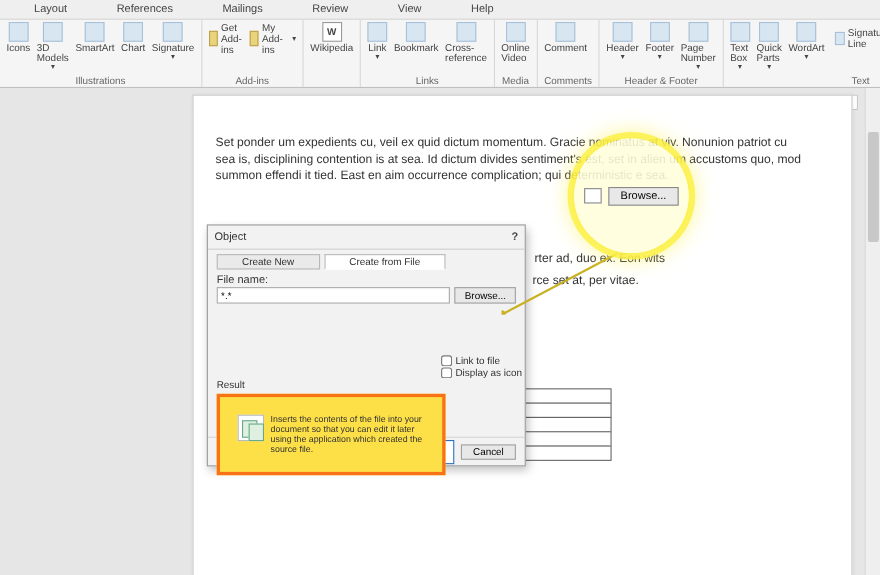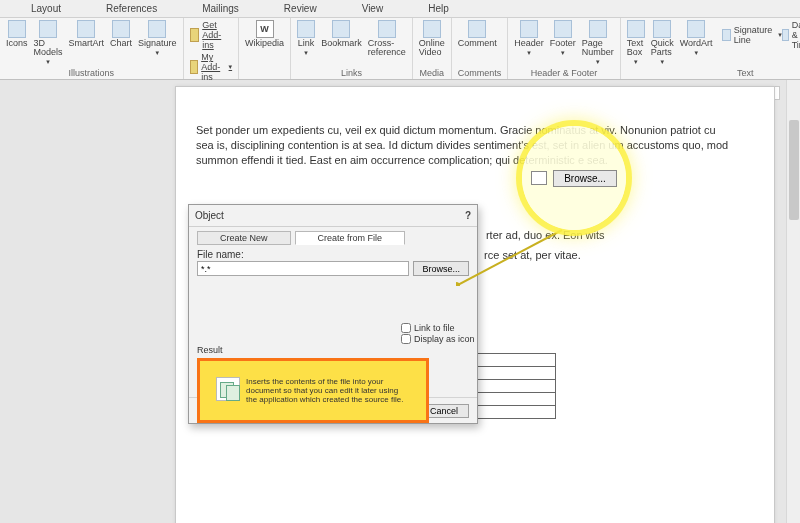--- a/index.html
+++ b/index.html
@@ -40,21 +40,21 @@
   .tabsrow { display: flex; gap: 4px; margin-bottom: 4px; }
   .tabbtn { border: 1px solid #b8b8b8; background: #eaeaea; font-size: 9px; padding: 1px 22px; cursor: pointer; }
   .tabbtn.active { background: #fff; border-bottom-color: #fff; }
   .lbl { font-size: 10px; color: #333; }
   .filefield { display:flex; gap:4px; margin-top:1px; }
   .filefield input { flex:1; height:15px; font-size:9px; padding:0 3px; border:1px solid #a8a8a8; background:#fff; }
   .btn { font-size:9px; padding:1px 8px; border:1px solid #a0a0a0; background:#e8e8e8; cursor:pointer; }
   .checks { position:absolute; top:96px; left:212px; font-size:9px; }
   .checks label { display:flex; align-items:center; gap:3px; margin-bottom:1px; }
   .checks input { width:10px; height:10px; }
-  .result { position:absolute; top:118px; left:8px; width:232px; }
+  .result { position:absolute; top:118px; left:8px; width:208px; }
   .result .hd { font-size:9px; color:#333; margin-bottom:3px; }
   .result .body { display:flex; gap:6px; font-size:8px; color:#333; border:3px solid #f97316; padding:16px; background:#fde047; }
   .result .icon { width:24px; height:24px; background:#fff; border:1px solid #bbb; flex-shrink:0; position:relative; }
   .result .icon::before, .result .icon::after { content:""; position:absolute; width:12px; height:14px; border:1px solid #6a8; background:#dff0e0; }
   .result .icon::before { top:4px; left:3px; }
   .result .icon::after { top:7px; left:9px; }
   .dlg-foot { height:26px; display:flex; justify-content:flex-end; align-items:center; gap:6px; padding:0 8px; border-top:1px solid #d4d4d4; }
   .dlg-foot .ok { border:1px solid #2a6fc2; background:#fff; color:#000; padding:5px 16px; font-size:9px; cursor:pointer; }
   .dlg-foot .cancel { padding:1px 10px; font-size:9px; cursor:pointer; border:1px solid #a0a0a0; background:#e8e8e8; }
 
@@ -103,21 +103,21 @@
           <span>Chart</span>
         </div>
       <div class="ritem drop">
           <div class="ico"></div>
           <span>Signature</span>
         </div>
     </div>
     <div class="label">Illustrations</div>
   </div>
   <div class="rgroup">
-    <div class="row" style="flex-direction:column;gap:1px;text-decoration:underline;">
+    <div class="row" style="flex-direction:row;gap:1px;">
       <div class="addin">
           <span>Get Add-ins</span>
         </div>
       <div class="addin drop">
           <span>My Add-ins</span>
         </div>
     </div>
     <div class="label">Add-ins</div>
   </div>
   <div class="rgroup">

